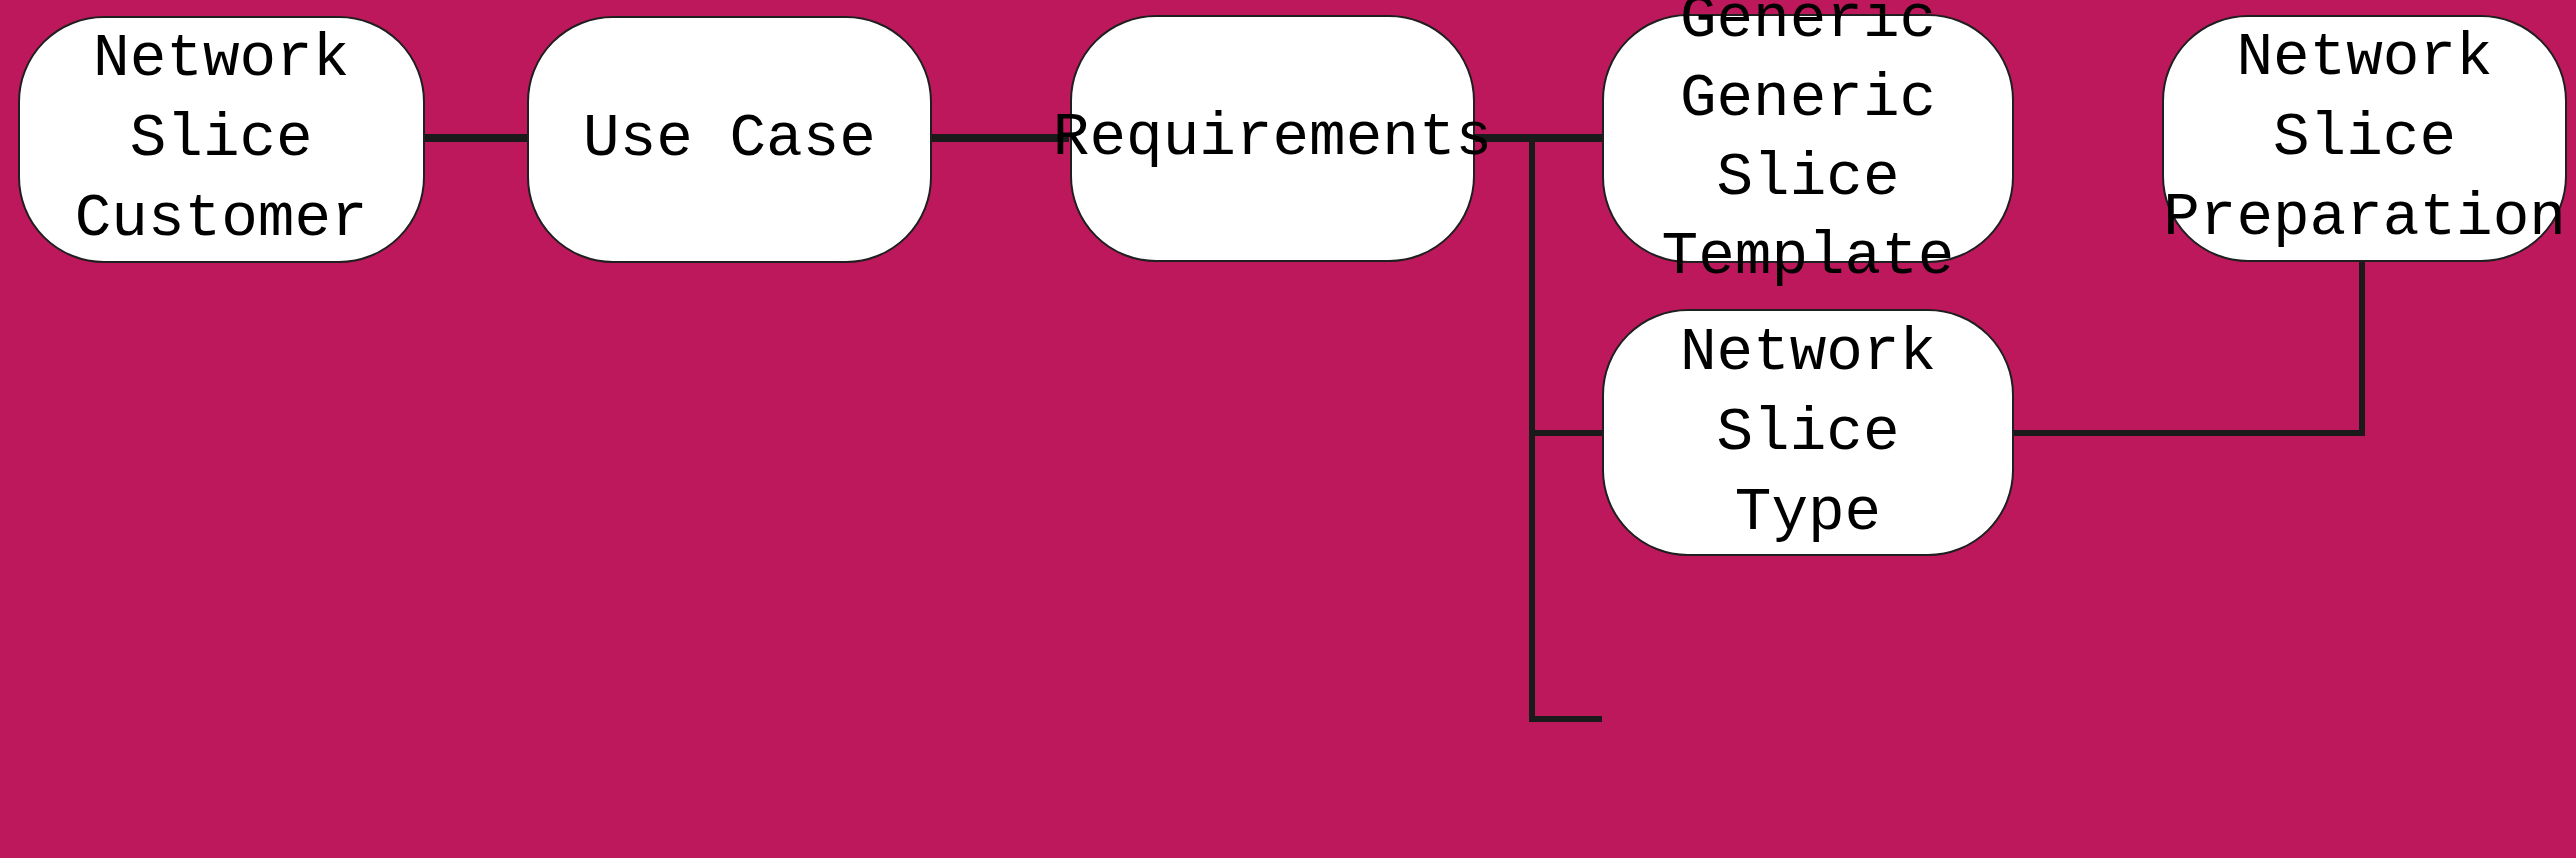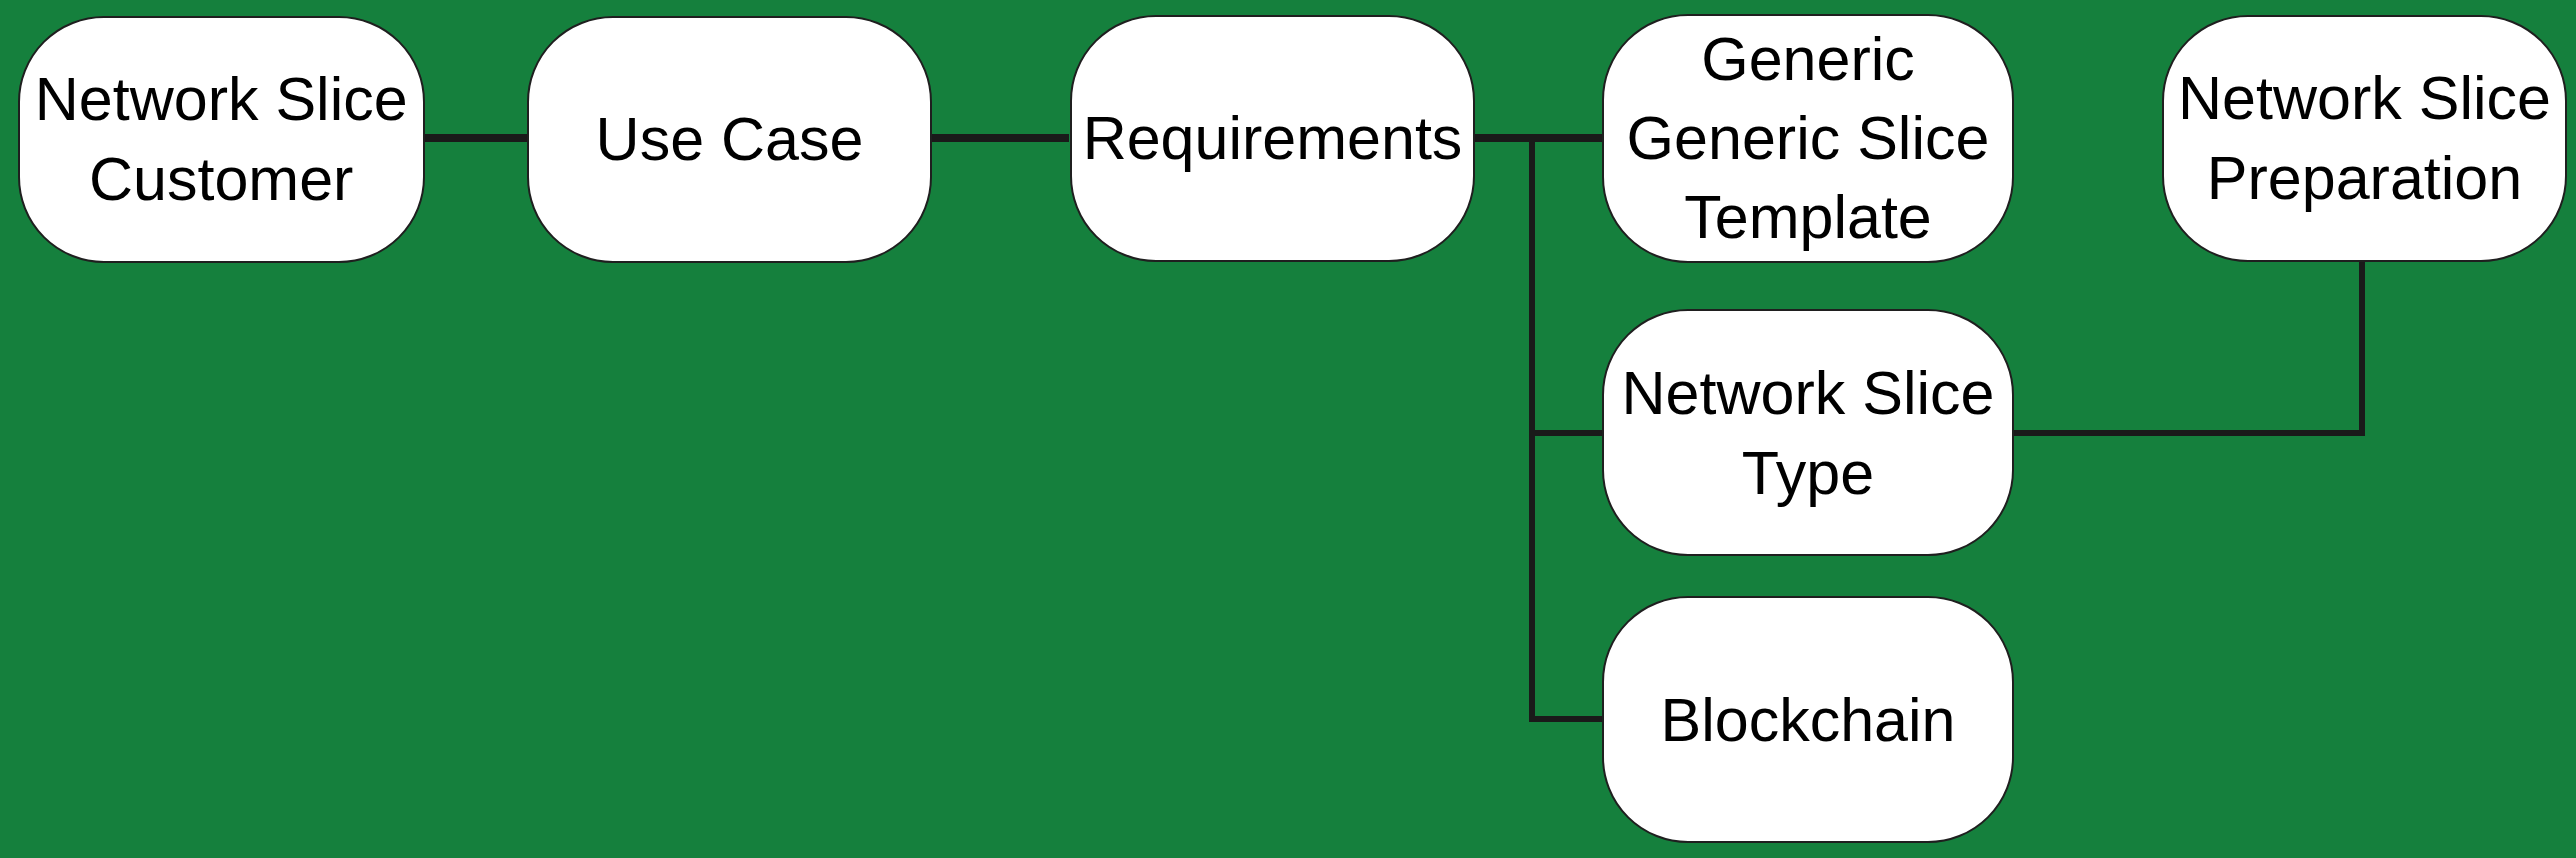--- a/index.html
+++ b/index.html
@@ -4,23 +4,23 @@
 <style>
   html, body {
     margin: 0;
     padding: 0;
     background: #ffffff;
   }
   .canvas {
     position: relative;
     width: 2576px;
     height: 859px;
-    background: #15803d;
+    background: #be185d;
     overflow: hidden;
-    font-family: Liberation Sans, sans-serif;
+    font-family: Liberation Mono, monospace;
   }
   .node {
     position: absolute;
     box-sizing: border-box;
     background: #ffffff;
     border: 2.9px solid #1f1f1f;
     border-radius: 86px;
     display: flex;
     align-items: center;
     justify-content: center;
@@ -80,16 +80,15 @@
   <div class="node" id="node-generic-network-slice-template">Generic
 Generic Slice
 Template</div>
 
   <div class="node" id="node-network-slice-preparation">Network Slice
 Preparation</div>
 
   <div class="node" id="node-network-slice-type">Network Slice
 Type</div>
 
-  <div class="node" id="node-blockchain">Blockchain</div>
 
 </div>
 
 
 </body></html>

